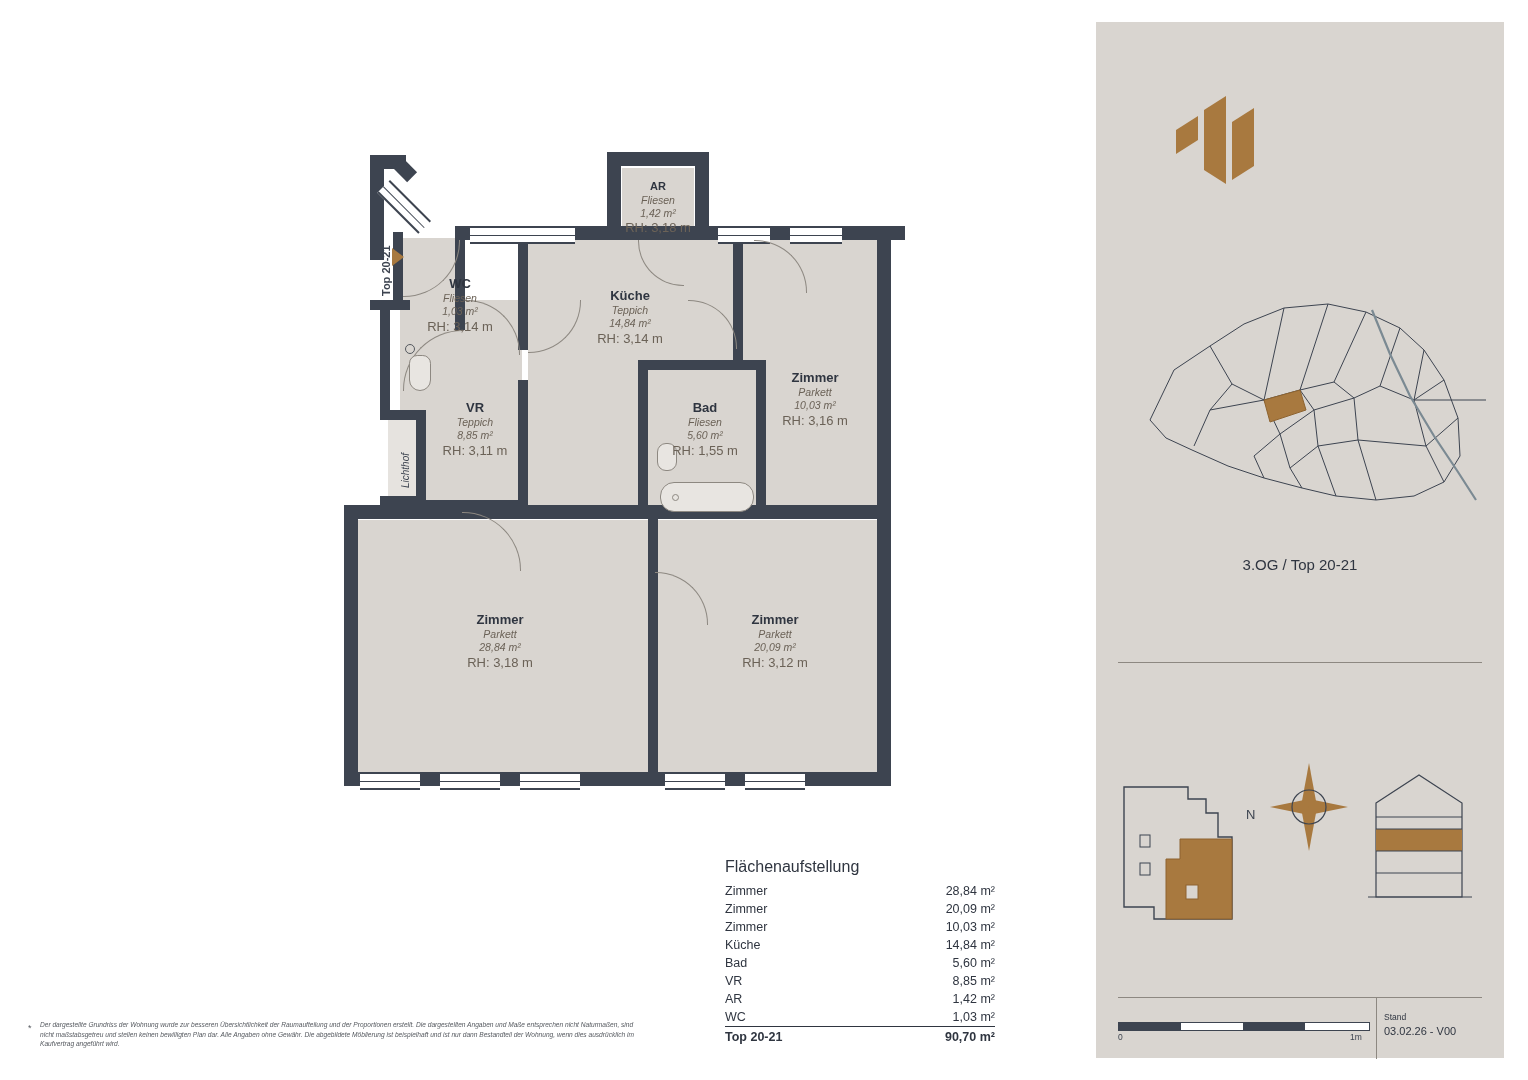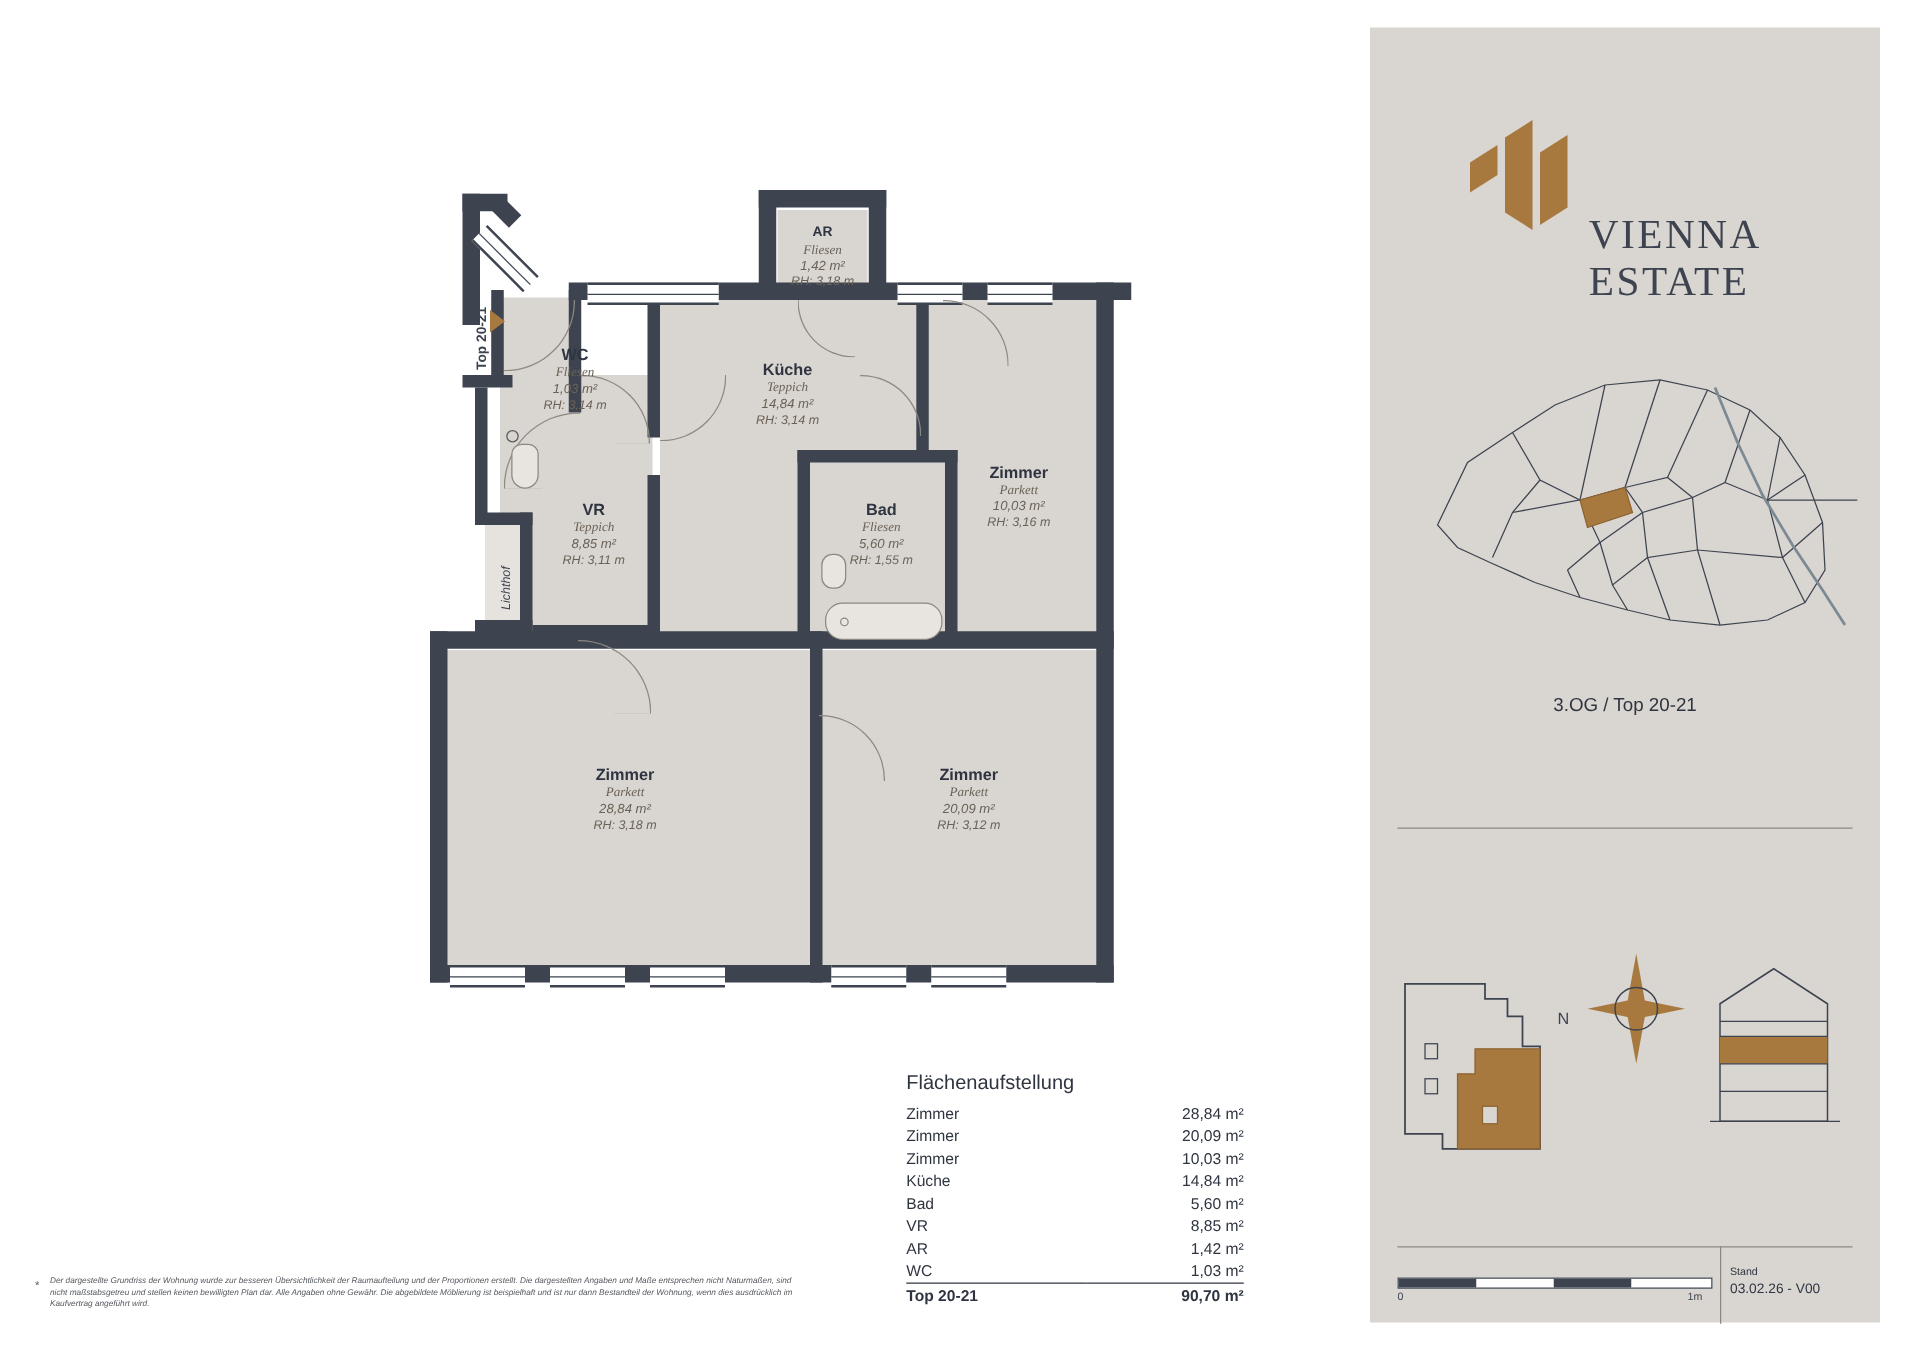--- a/index.html
+++ b/index.html
@@ -14,23 +14,23 @@
 
   
   #plan{position:absolute;left:0;top:0;width:1090px;height:1080px;}
 
   .wall{position:absolute;background:#3d4450;}
   .room{position:absolute;background:#d9d5d0;}
   .roomlite{position:absolute;background:#e6e3df;}
 
   .label{position:absolute;text-align:center;color:#3d4450;line-height:1.25;}
   .label .nm{font-weight:bold;font-size:13px;color:#2f3540;}
-  .label .fl{font-style:italic;font-size:10.5px;color:#6b6257;font-family:Liberation Serif, serif;}
+  .label .fl{font-style:italic;font-size:10.5px;color:#6b6257;}
   .label .ar{font-style:italic;font-size:10.5px;color:#6b6257;}
-  .label .rh{font-style:italic;font-size:10px;color:#6b6257;}
+  .label .rh{font-size:13px;color:#6b6257;}
   .label.small .nm{font-size:11px;}
 
   .door{position:absolute;border:1px solid #8d8881;border-radius:50%;}
 
   .win{position:absolute;background:#ffffff;border-top:2px solid #3d4450;border-bottom:2px solid #3d4450;}
   .win:before{content:"";position:absolute;left:0;right:0;top:50%;height:1px;background:#3d4450;}
 
   .toplabel{
     position:absolute;font-weight:bold;font-size:11px;color:#3d4450;
     transform:rotate(-90deg);transform-origin:left top;white-space:nowrap;
@@ -266,24 +266,20 @@
   </div>
 
   <div id="panel">
 
     <div id="logo">
       <svg width="110" height="110" viewBox="0 0 110 110" style="position:absolute;left:62px;top:6px;">
         <polygon points="18,42 40,28 40,52 18,66" fill="#a8793f"></polygon>
         <polygon points="46,22 68,8 68,96 46,82" fill="#a8793f"></polygon>
         <polygon points="74,34 96,20 96,78 74,92" fill="#a8793f"></polygon>
       </svg>
-      <div class="logotext">
-        <div>VIENNA</div>
-        <div>ESTATE</div>
-      </div>
     </div>
 
     <div id="map">
       <svg width="372" height="275" viewBox="0 0 372 275">
         <g fill="none" stroke="#3d4450" stroke-width="1">
           <path d="M36 170 L60 120 L96 96 L130 74 L170 58 L214 54 L252 62 L286 78 L310 100 L330 130 L344 168 L346 206 L330 232 L300 246 L262 250 L222 246 L188 238 L150 228 L114 216 L78 200 L52 188 Z"></path>
           <path d="M96 96 L118 134 L150 150 L170 58"></path>
           <path d="M118 134 L96 160 L80 196"></path>
           <path d="M96 160 L150 150 L166 184 L140 206"></path>
           <path d="M150 150 L186 140 L200 160 L166 184"></path>

